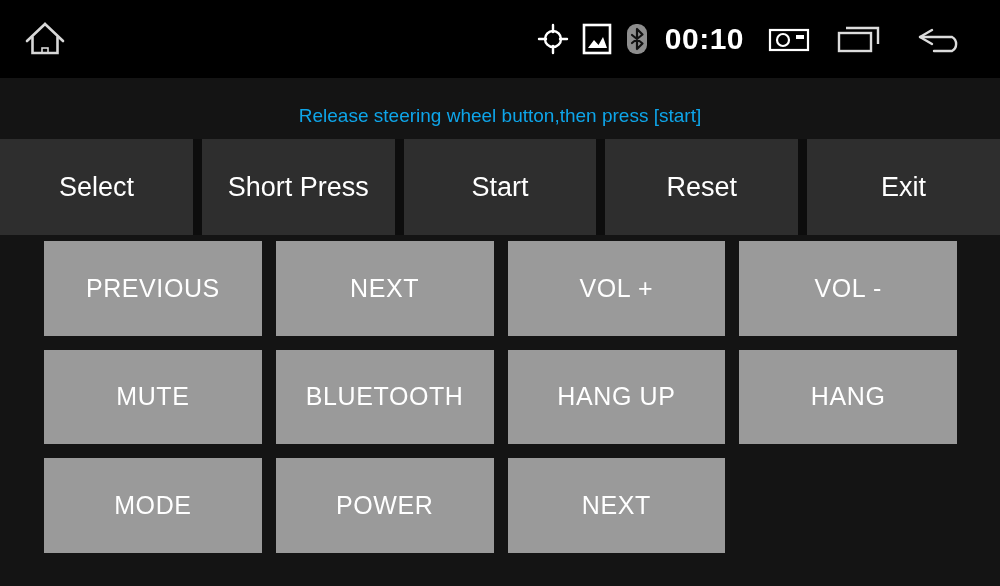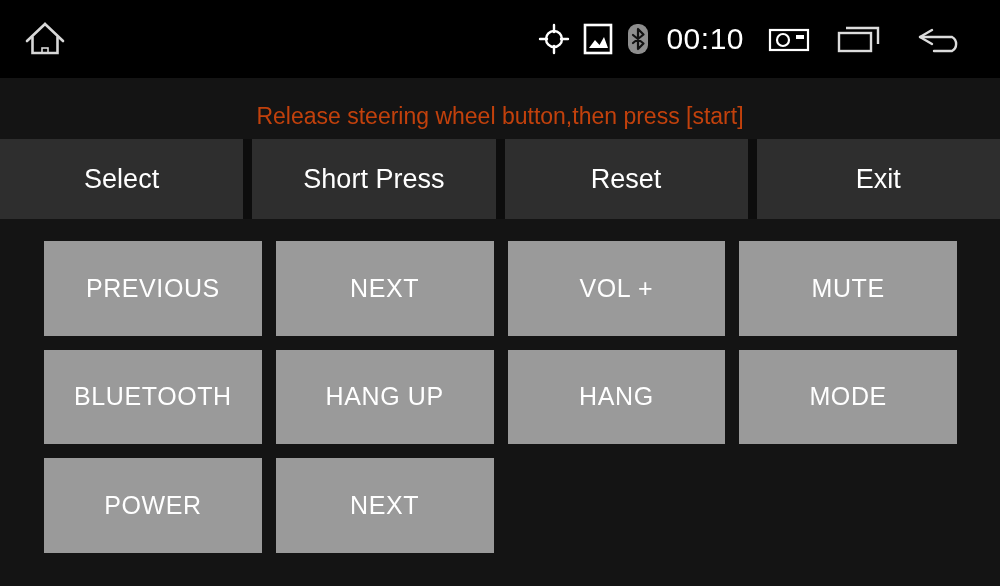--- a/index.html
+++ b/index.html
@@ -13,21 +13,21 @@
     position:relative;
     width:1000px; height:586px;
     background:#141414;
   }
 
   
   #statusbar {
     position:absolute; left:0; top:0;
     width:1000px; height:78px;
     background:#000000;
-    display:flex; align-items:center;
+    display:flex; align-items:center;font-weight:bold;
   }
   #home-btn {
     width:90px; height:78px;
     display:flex; align-items:center; justify-content:center;
   }
   #status-spacer { flex:1; }
   #status-right {
     display:flex; align-items:center; height:78px;
     padding-right:18px;
   }
@@ -44,29 +44,29 @@
   }
   #camera-icon  { width:62px; }
   #recents-icon { width:80px; }
   #back-icon    { width:82px; }
 
   
   #hint {
     position:absolute; left:0; top:78px;
     width:1000px; height:76px;
     display:flex; align-items:center; justify-content:center;
-    color:#c2410c;
-    font-size:23px;
+    color:#0ea5e9;
+    font-size:19px;
     background:#141414;
   }
 
   
   #toolbar {
     position:absolute; left:0; top:139px;
-    width:1000px; height:80px;
+    width:1000px; height:96px;
     display:flex;
     gap:9px;
     background:#0d0d0d;
   }
   .tbbtn {
     flex:1;
     background:#2e2e2e;
     color:#ffffff;
     font-size:27px;
     display:flex; align-items:center; justify-content:center;
@@ -162,28 +162,30 @@
       </div>
 
     </div>
   </div>
 
   <div id="hint">Release steering wheel button,then press [start]</div>
 
   <div id="toolbar">
     <button class="tbbtn">Select</button>
     <button class="tbbtn">Short Press</button>
+    <button class="tbbtn">Start</button>
     <button class="tbbtn">Reset</button>
     <button class="tbbtn">Exit</button>
   </div>
 
   <div id="keygrid">
     <button class="key">PREVIOUS</button>
     <button class="key">NEXT</button>
     <button class="key">VOL +</button>
+    <button class="key">VOL -</button>
     <button class="key">MUTE</button>
     <button class="key">BLUETOOTH</button>
     <button class="key">HANG UP</button>
     <button class="key">HANG</button>
     <button class="key">MODE</button>
     <button class="key">POWER</button>
     <button class="key">NEXT</button>
   </div>
 
 </div>

